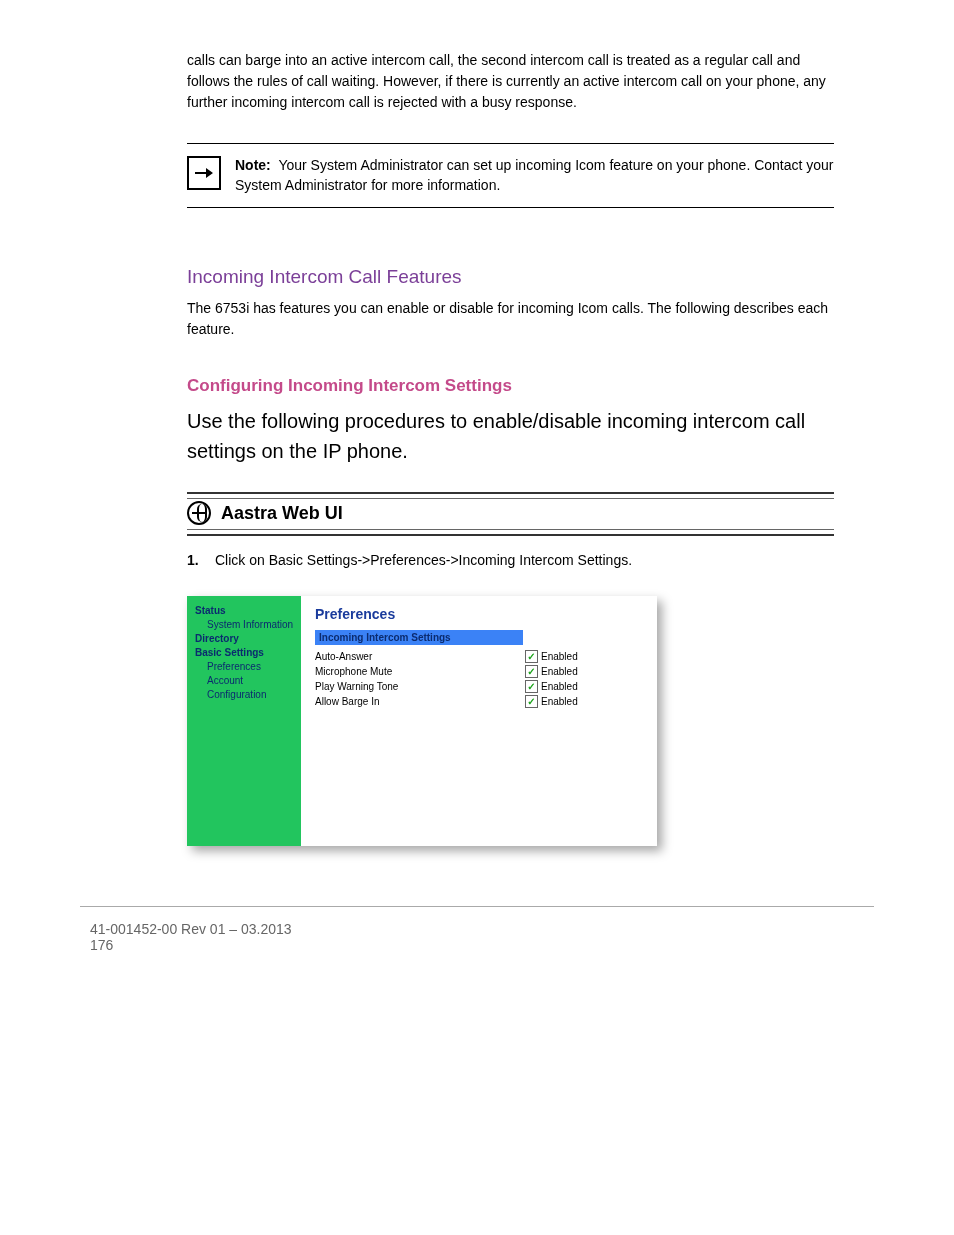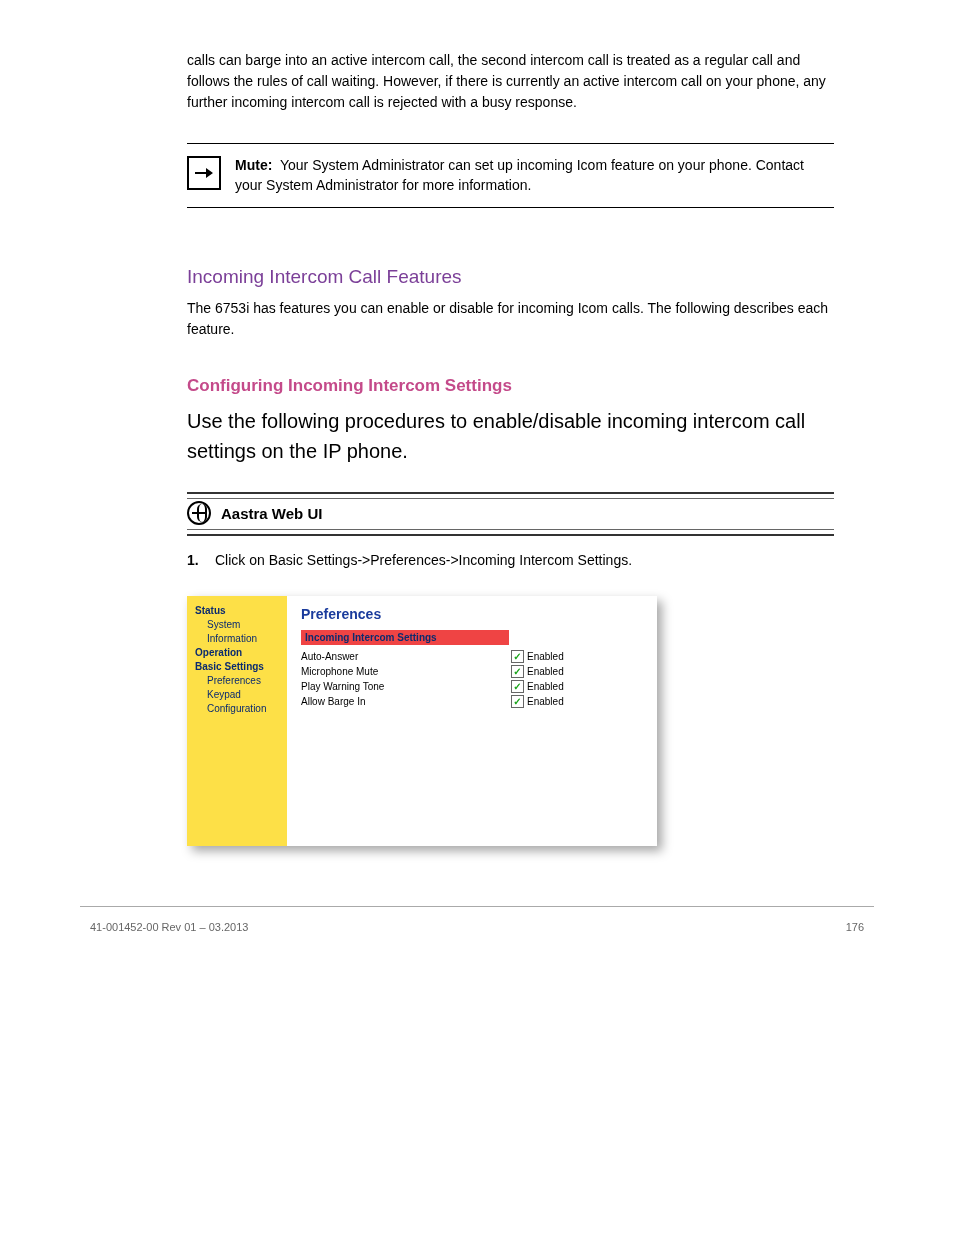--- a/index.html
+++ b/index.html
@@ -115,21 +115,21 @@
     position: absolute;
     top: 1px;
     bottom: 1px;
     left: 8px;
     width: 6px;
     border-left: 2px solid #000;
     border-right: 2px solid #000;
     border-radius: 6px;
   }
   .web-ui-label {
-    font-size: 15px;
+    font-size: 18px;
     font-weight: bold;
   }
   .step-row {
     display: flex;
     gap: 10px;
     margin-top: 16px;
     font-size: 14px;
   }
   .step-num {
     font-weight: bold;
@@ -146,22 +146,22 @@
     width: 470px;
   }
   .shot {
     display: flex;
     position: relative;
     font-size: 10px;
     box-shadow: 5px 5px 10px rgba(0,0,0,0.35);
     background: #fff;
   }
   .shot-sidebar {
-    width: 100px;
-    background: #fde047;
+    width: 114px;
+    background: #22c55e;
     padding: 8px 6px 8px 8px;
     box-sizing: border-box;
     color: #0b2b6f;
     line-height: 1.4;
   }
   .shot-sidebar .cat {
     font-weight: bold;
     color: #0b2b6f;
   }
   .shot-sidebar .item {
@@ -174,21 +174,21 @@
     box-sizing: border-box;
     min-height: 250px;
   }
   .shot-title {
     color: #1a3b9c;
     font-weight: bold;
     font-size: 14px;
     margin-bottom: 8px;
   }
   .shot-subhead {
-    background: #ef4444;
+    background: #3b82f6;
     color: #0b2b6f;
     font-weight: bold;
     font-size: 10px;
     padding: 2px 4px;
     width: 200px;
     margin-bottom: 4px;
   }
   .shot-row {
     display: flex;
     align-items: center;
@@ -221,42 +221,43 @@
   .footer-rule {
     border: none;
     border-top: 1px solid #aaa;
     margin-top: 60px;
     margin-left: 0;
     margin-right: 0;
   }
   .footer {
     display: flex;
     justify-content: space-between;
-    font-size: 11px;
+    font-size: 14px;
     color: #666;
     padding: 6px 10px 0 10px;
+    flex-direction: column;
   }
 </style>
 </head>
 <body>
 
 <div class="page">
 
   <div class="body-indent">
     <div class="intro">calls can barge into an active intercom call, the second intercom call is treated as a regular call and follows the rules of call waiting. However, if there is currently an active intercom call on your phone, any further incoming intercom call is rejected with a busy response.</div>
 
     <hr class="note-rule">
     <div class="note-row">
       <div class="note-box">
         <svg width="18" height="12" viewBox="0 0 18 12">
             <path d="M0 5 L11 5 L11 1 L18 6 L11 11 L11 7 L0 7 Z" fill="#000"></path>
           </svg>
       </div>
       <div class="note-text">
-        <span class="note-label">Mute:</span>
+        <span class="note-label">Note:</span>
         <span>Your System Administrator can set up incoming Icom feature on your phone. Contact your System Administrator for more information.</span>
       </div>
     </div>
     <hr class="note-rule">
 
     <div class="section-title">Incoming Intercom Call Features</div>
     <div class="section-body">The 6753i has features you can enable or disable for incoming Icom calls. The following describes each feature.</div>
 
     <div class="sub-section-title">Configuring Incoming Intercom Settings</div>
     <div class="sub-body">Use the following procedures to enable/disable incoming intercom call settings on the IP phone.</div>
@@ -277,25 +278,25 @@
       </div>
     </div>
 
     <div class="shot-wrap">
       <div class="shot">
         <div class="shot-sidebar">
           <div class="cat">Status</div>
           <div id="status-items">
               <div class="item">System Information</div>
             </div>
-          <div class="cat">Operation</div>
+          <div class="cat">Directory</div>
           <div class="cat">Basic Settings</div>
           <div id="basic-items">
               <div class="item">Preferences</div>
-              <div class="item">Keypad Configuration</div>
+              <div class="item">Account Configuration</div>
             </div>
         </div>
         <div class="shot-main">
           <div class="shot-title">Preferences</div>
           <div class="shot-subhead">Incoming Intercom Settings</div>
           <div id="shot-rows">
               <div class="shot-row">
                 <div class="shot-row-label">Auto-Answer</div>
                 <div class="shot-row-check">
                   <span class="cb">✓</span>

